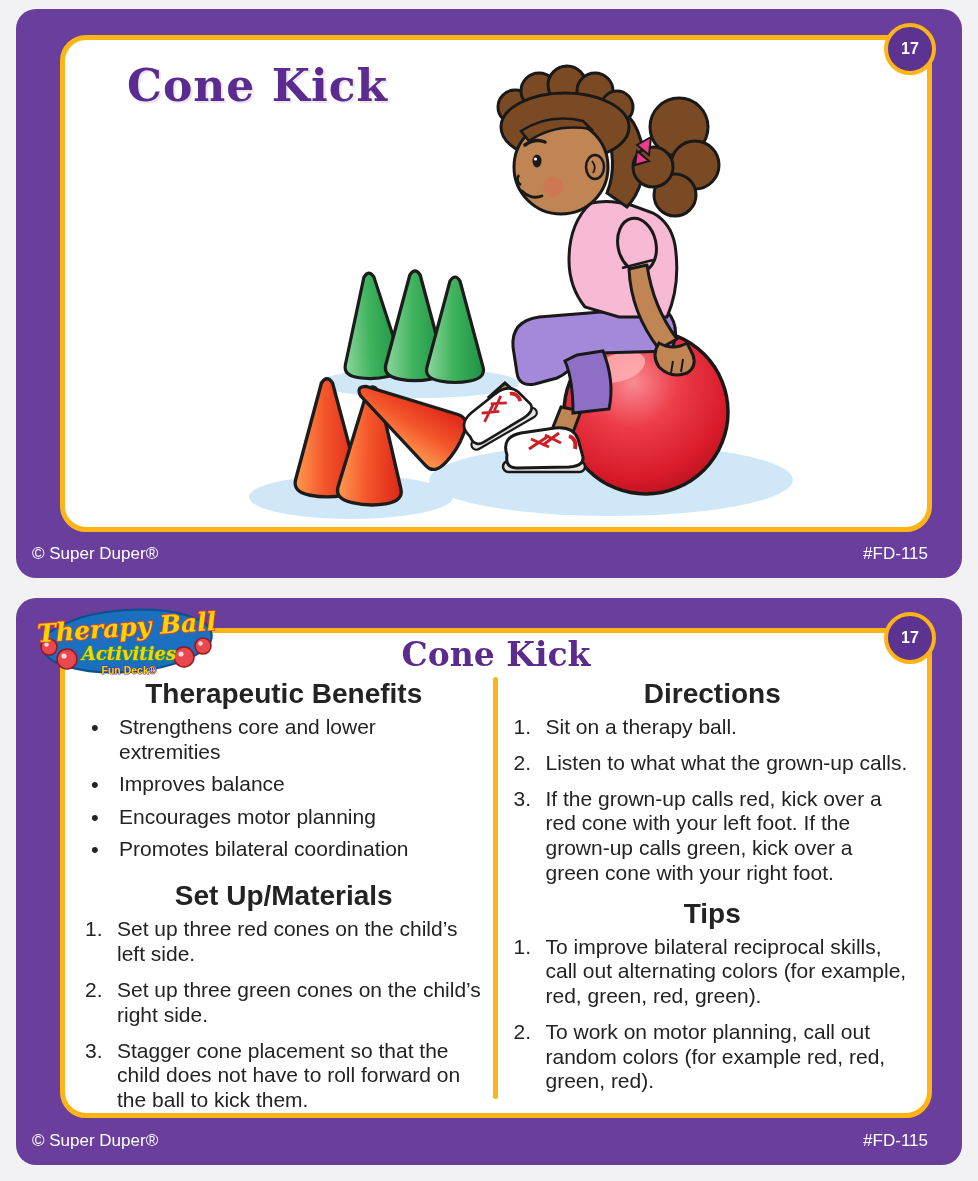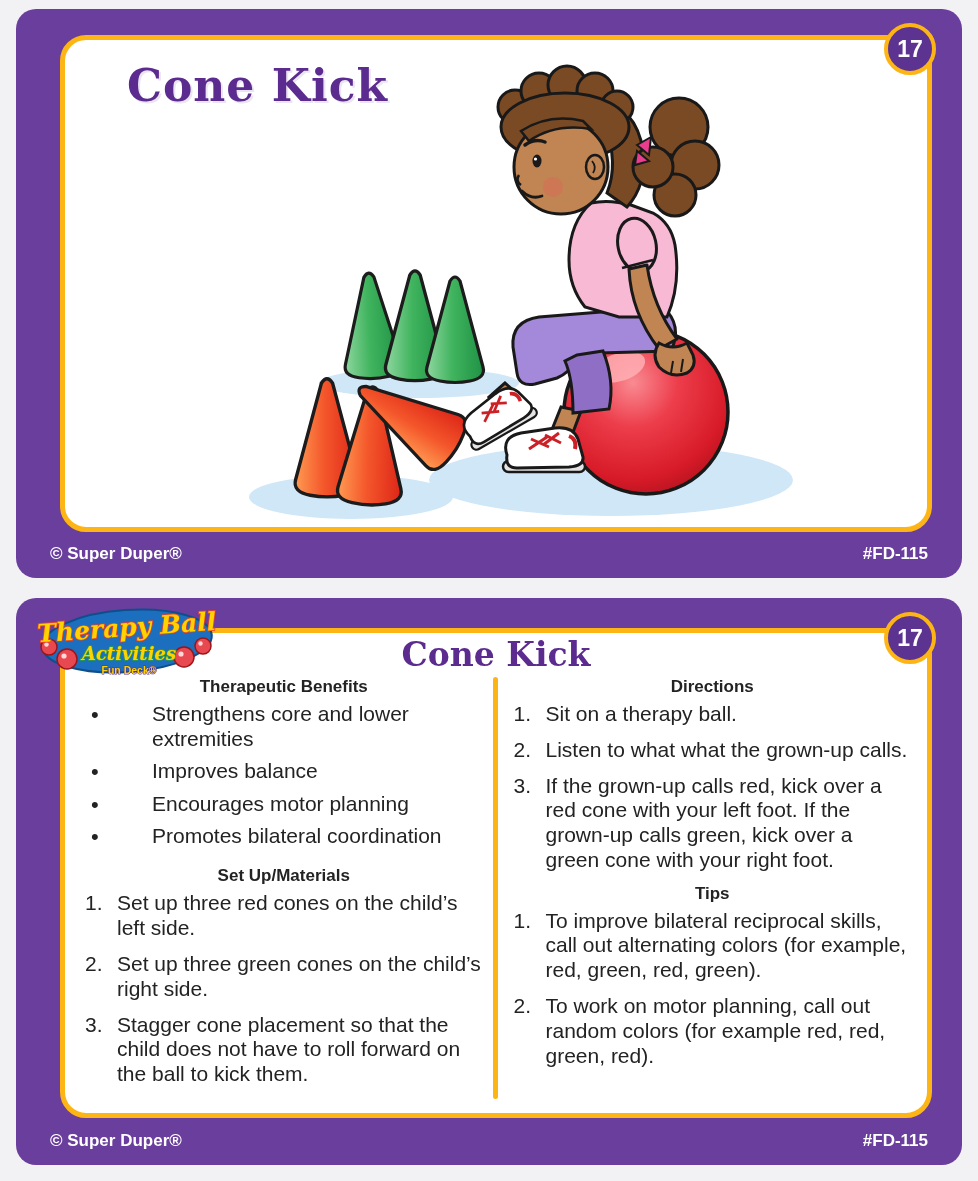--- a/index.html
+++ b/index.html
@@ -3,34 +3,34 @@
 <meta charset="utf-8">
 <style>
   html,body{margin:0;padding:0;}
   body{width:978px;height:1181px;background:#f2f1f3;font-family:"Liberation Sans",sans-serif;position:relative;-webkit-font-smoothing:antialiased;}
   .card{position:absolute;left:16px;width:946px;background:#6a3e9d;border-radius:20px;}
   #card-front{top:9px;height:569px;}
   #card-back{top:598px;height:567px;}
   .inner{position:absolute;left:44px;right:30px;background:#ffffff;border:5px solid #fdb515;border-radius:26px;}
   #inner-front{top:26px;bottom:46px;}
   #inner-back{top:30px;bottom:47px;}
-  .badge{position:absolute;top:14px;right:26px;width:44px;height:44px;background:#5d3391;border:4px solid #fdb515;border-radius:50%;color:#fff;font-weight:bold;font-size:23px;display:flex;align-items:center;justify-content:center;z-index:5;}
-  .footer-row{position:absolute;bottom:14px;left:34px;right:34px;display:flex;justify-content:space-between;color:#ffffff;font-weight:bold;font-size:17px;}
+  .badge{position:absolute;top:14px;right:26px;width:44px;height:44px;background:#5d3391;border:4px solid #fdb515;border-radius:50%;color:#fff;font-weight:bold;font-size:16px;display:flex;align-items:center;justify-content:center;z-index:5;}
+  .footer-row{position:absolute;bottom:14px;left:16px;right:34px;display:flex;justify-content:space-between;color:#ffffff;font-weight:normal;font-size:17px;}
   .front-title{position:absolute;left:62px;top:20px;font-family:"DejaVu Serif",serif;font-weight:bold;font-size:44px;letter-spacing:1px;color:#5b2b8f;text-shadow:2px 2px 0 rgba(91,43,143,0.12);}
   .illus{position:absolute;left:174px;top:15px;}
   .back-title{position:absolute;top:2px;left:0;right:0;text-align:center;font-family:"DejaVu Serif",serif;font-weight:bold;font-size:33px;color:#5b2b8f;}
   .columns{position:absolute;top:44px;left:6px;right:6px;bottom:4px;display:flex;}
   .col{flex:1;color:#232323;font-size:21px;line-height:1.18;}
   .col-left{padding:0 10px 0 14px;}
   .col-right{padding:0 10px 0 16px;}
   .divider{width:5px;background:#fdb515;border-radius:3px;margin-bottom:10px;}
-  .sec-heading{text-align:center;font-weight:bold;font-size:17px;margin:0 0 5px 0;}
+  .sec-heading{text-align:center;font-weight:bold;font-size:28px;margin:0 0 5px 0;}
   .mt{margin-top:16px;}
   .mt2{margin-top:4px;}
-  .li{display:flex;margin-bottom:7px;gap:33px;}
+  .li{display:flex;margin-bottom:7px;}
   .li-num{display:flex;margin-bottom:11px;}
   .marker{width:28px;flex-shrink:0;text-align:left;padding-left:6px;}
   .marker::before{content:"\2022";font-size:22px;}
   .num{width:32px;flex-shrink:0;}
   .txt{flex:1;}
   .logo{position:absolute;left:20px;top:4px;z-index:6;}
 </style>
 </head>
 <body>
 

